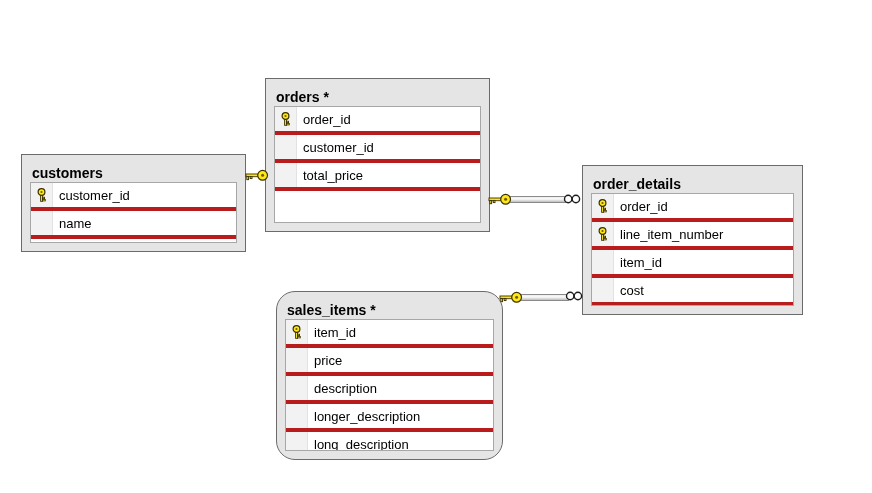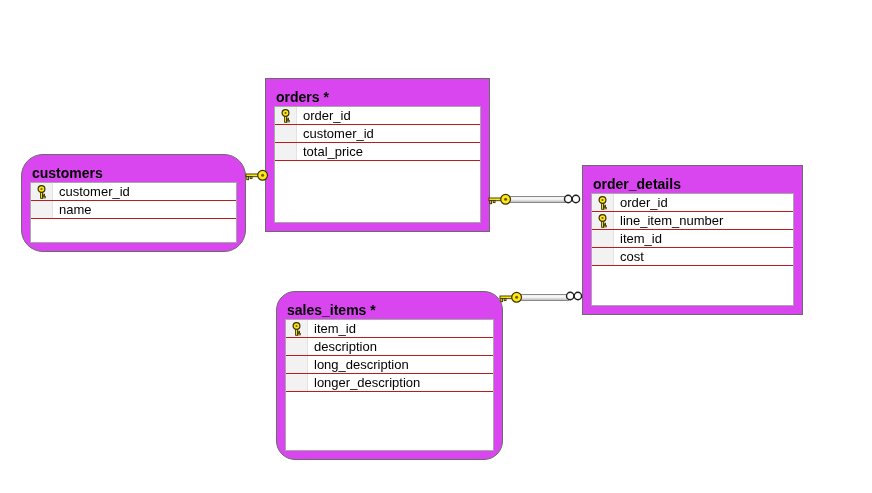--- a/index.html
+++ b/index.html
@@ -9,45 +9,45 @@
   }
   #canvas {
     position: relative;
     width: 872px; height: 493px;
     background: #ffffff;
     overflow: hidden;
   }
   .table {
     position: absolute;
     box-sizing: border-box;
-    background: #d946ef;
+    background: #e5e5e5;
     border: 1px solid #6b6b6b;
     text-align: center;
   }
   .table-title {
     position: absolute;
     left: 10px; top: 11px;
     font-size: 14px; line-height: 14px;
     font-weight: bold;
     color: #000;
     white-space: nowrap;
   }
   .grid {
     position: absolute;
     left: 8px; right: 8px; top: 27px; bottom: 8px;
     background: #ffffff;
     border: 1px solid #a7a7a7;
     overflow: hidden;
   }
   .row {
     box-sizing: border-box;
-    height: 18px;
+    height: 28px;
     display: flex;
     align-items: stretch;
-    border-bottom: 1px solid #b91c1c;
+    border-bottom: 4px solid #b91c1c;
   }
   .icon-cell {
     box-sizing: border-box;
     width: 22px;
     flex: 0 0 22px;
     background: #f2f2f2;
     border-right: 1px solid #e2e2e2;
     display: flex;
     align-items: center;
     justify-content: center;
@@ -69,21 +69,21 @@
     border-bottom: 1px solid #8a8a8a;
     background: linear-gradient(to bottom, #ededed 0%, #fbfbfb 40%, #bdbdbd 100%);
     z-index: 5;
   }
   .conn-icon { position: absolute; z-index: 6; line-height: 0; }
 </style>
 </head>
 <body>
 
 <div id="canvas">
-    <div class="table" style="left: 21px; top: 154px; width: 225px; height: 98px; border-radius: 22px;">
+    <div class="table" style="left: 21px; top: 154px; width: 225px; height: 98px;">
       <div class="table-title">customers</div>
       <div class="grid">
         <div class="row">
           <div class="icon-cell">
             <svg width="11" height="14" viewBox="0 0 11 14">
               <rect x="4.6" y="6.5" width="2" height="6.8" fill="#ffe818" stroke="#3a3000" stroke-width="0.9"></rect>
               <rect x="6.4" y="9.2" width="2.2" height="1.4" fill="#ffe818" stroke="#3a3000" stroke-width="0.8"></rect>
               <rect x="6.4" y="11.5" width="2.9" height="1.4" fill="#ffe818" stroke="#3a3000" stroke-width="0.8"></rect>
               <circle cx="5.5" cy="4" r="3.4" fill="#ffe818" stroke="#3a3000" stroke-width="1.2"></circle>
               <circle cx="5.5" cy="4" r="1.1" fill="#6b5c00"></circle>
@@ -169,29 +169,33 @@
               <rect x="6.4" y="9.2" width="2.2" height="1.4" fill="#ffe818" stroke="#3a3000" stroke-width="0.8"></rect>
               <rect x="6.4" y="11.5" width="2.9" height="1.4" fill="#ffe818" stroke="#3a3000" stroke-width="0.8"></rect>
               <circle cx="5.5" cy="4" r="3.4" fill="#ffe818" stroke="#3a3000" stroke-width="1.2"></circle>
               <circle cx="5.5" cy="4" r="1.1" fill="#6b5c00"></circle>
             </svg>
           </div>
           <div class="col-name">item_id</div>
         </div>
         <div class="row">
           <div class="icon-cell"></div>
+          <div class="col-name">price</div>
+        </div>
+        <div class="row">
+          <div class="icon-cell"></div>
           <div class="col-name">description</div>
         </div>
         <div class="row">
           <div class="icon-cell"></div>
+          <div class="col-name">longer_description</div>
+        </div>
+        <div class="row">
+          <div class="icon-cell"></div>
           <div class="col-name">long_description</div>
-        </div>
-        <div class="row">
-          <div class="icon-cell"></div>
-          <div class="col-name">longer_description</div>
         </div>
       </div>
     </div>
     <div class="rel">
       <div class="conn-icon" style="left: 245px; top: 169px;"><svg width="24" height="13" viewBox="0 0 24 13">
           <rect x="1" y="5" width="14" height="2.7" fill="#ffe818" stroke="#3a3000" stroke-width="0.9"></rect>
           <rect x="1.8" y="7.4" width="1.8" height="3.3" fill="#ffe818" stroke="#3a3000" stroke-width="0.9"></rect>
           <rect x="5.2" y="7.4" width="1.8" height="2.2" fill="#ffe818" stroke="#3a3000" stroke-width="0.9"></rect>
           <circle cx="17.6" cy="6.3" r="4.9" fill="#ffe818" stroke="#3a3000" stroke-width="1.2"></circle>
           <circle cx="17.6" cy="6.3" r="1.5" fill="#6b5c00"></circle>

